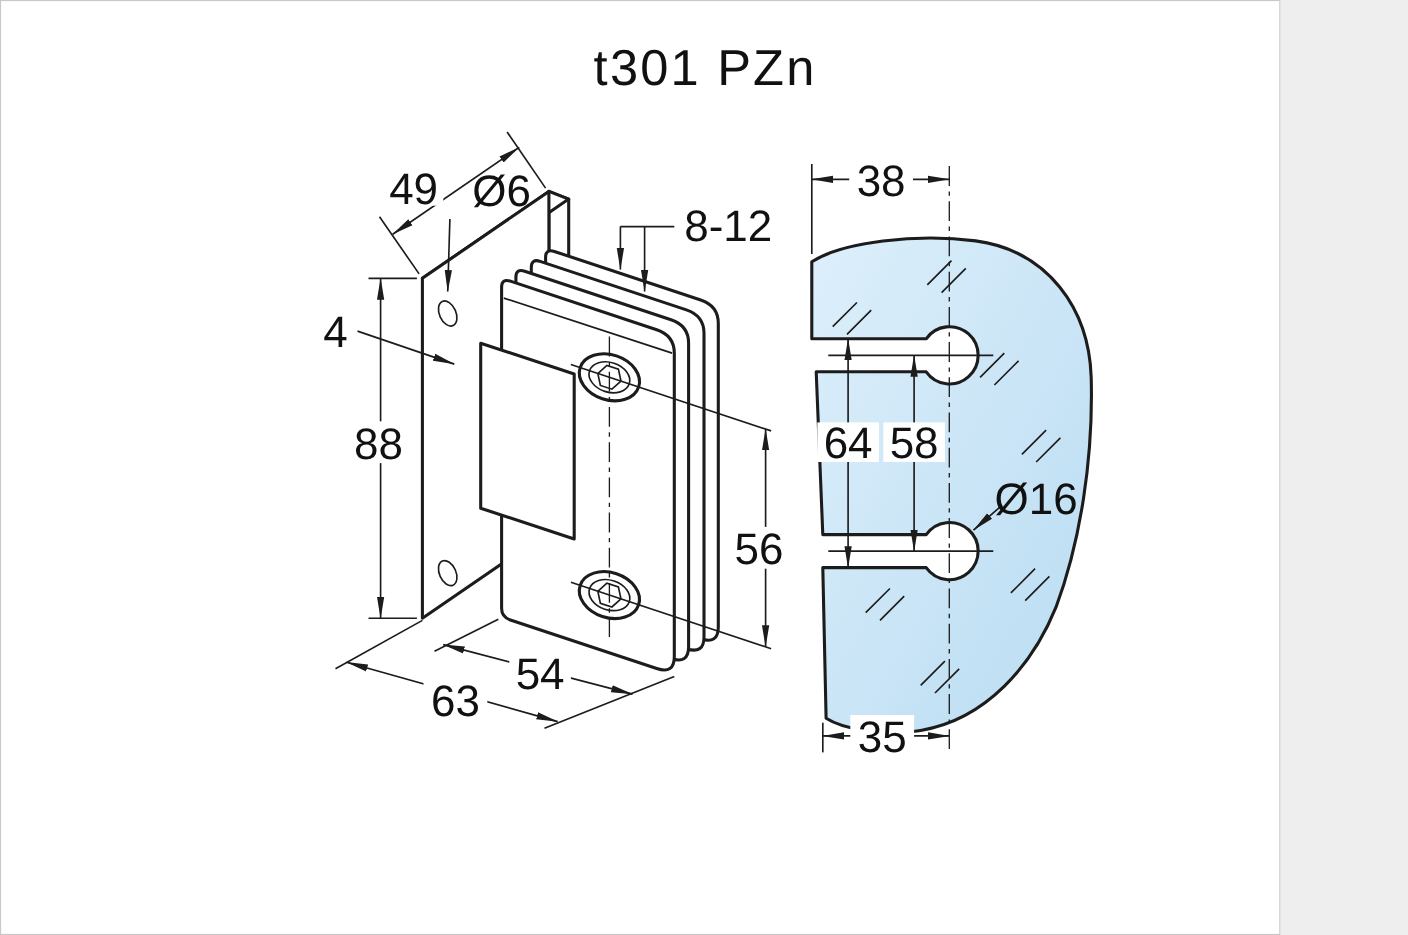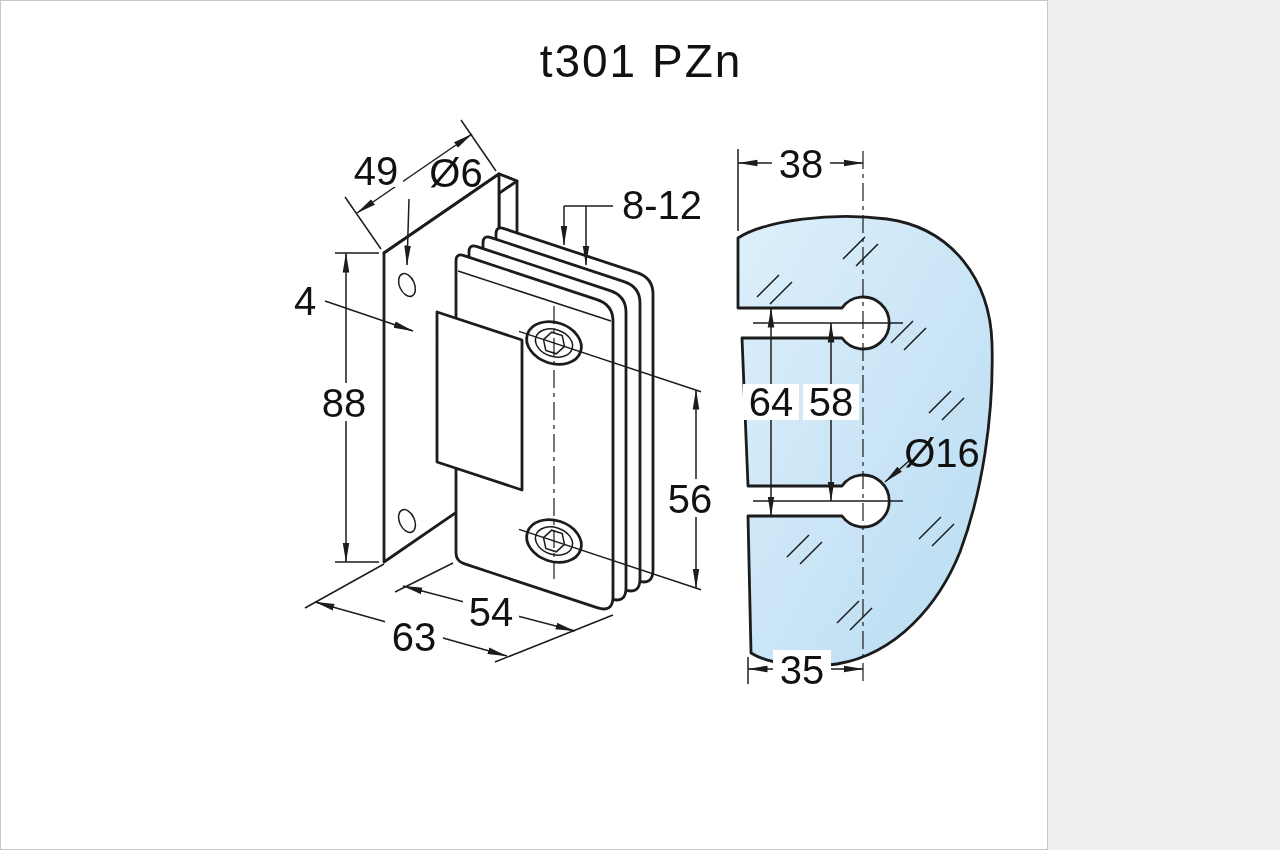--- a/index.html
+++ b/index.html
@@ -1,17 +1,17 @@
 <!DOCTYPE html>
 <html><head>
 <meta charset="utf-8">
 <style>
   html,body{margin:0;padding:0;background:#eee;}
   .page{
-    width:1048px;height:850px;background:#ffffff;
+    width:1164px;height:850px;background:#ffffff;
     border:1px solid #c8c8c8;box-sizing:border-box;
     position:relative;overflow:hidden;
     font-family:"Liberation Sans",sans-serif;
   }
   svg{display:block;}
   .outline{fill:#ffffff;stroke:#1c1c1c;stroke-width:2.8;stroke-linejoin:round;}
   .thin{fill:none;stroke:#1c1c1c;stroke-width:1.5;}
   .dimline{fill:none;stroke:#1c1c1c;stroke-width:1.5;}
   .centerline{fill:none;stroke:#1c1c1c;stroke-width:1.2;stroke-dasharray:18 5 4 5;}
   .glass{stroke:#1c1c1c;stroke-width:2.8;stroke-linejoin:round;}

